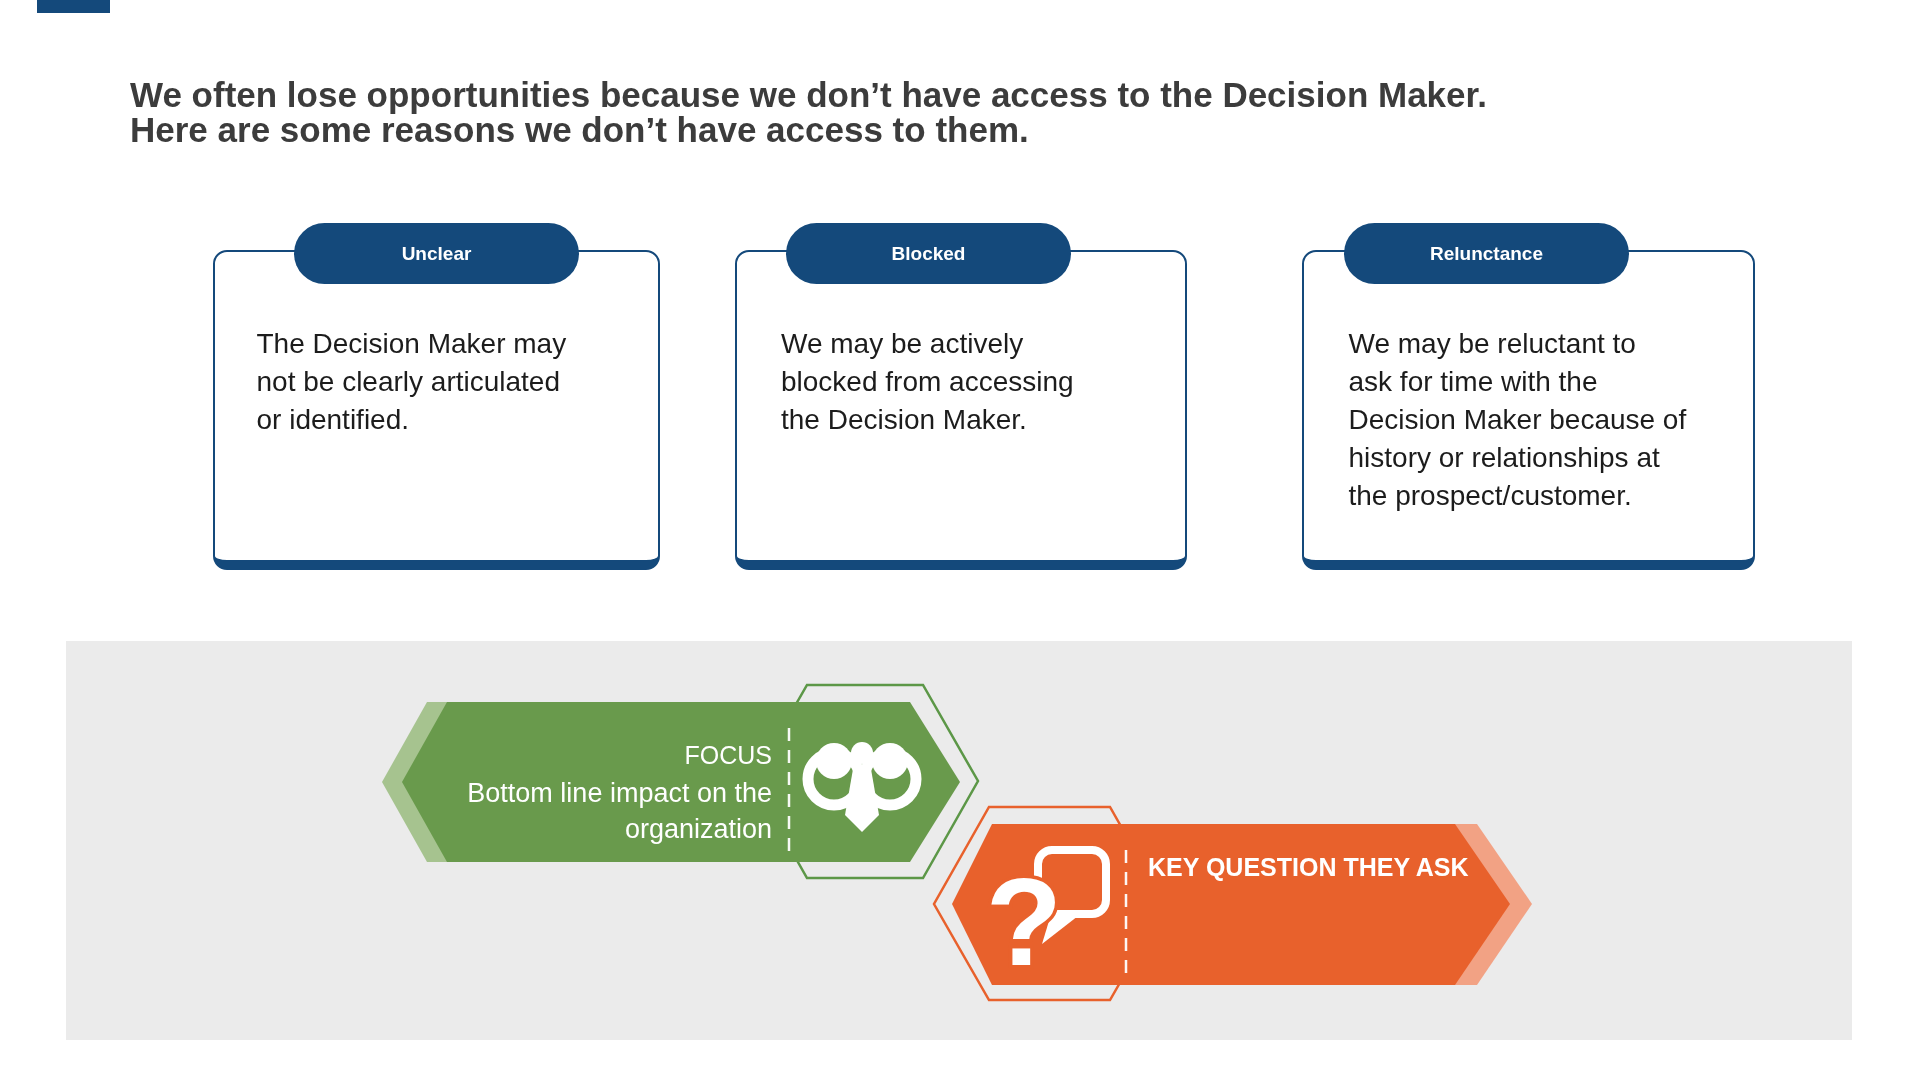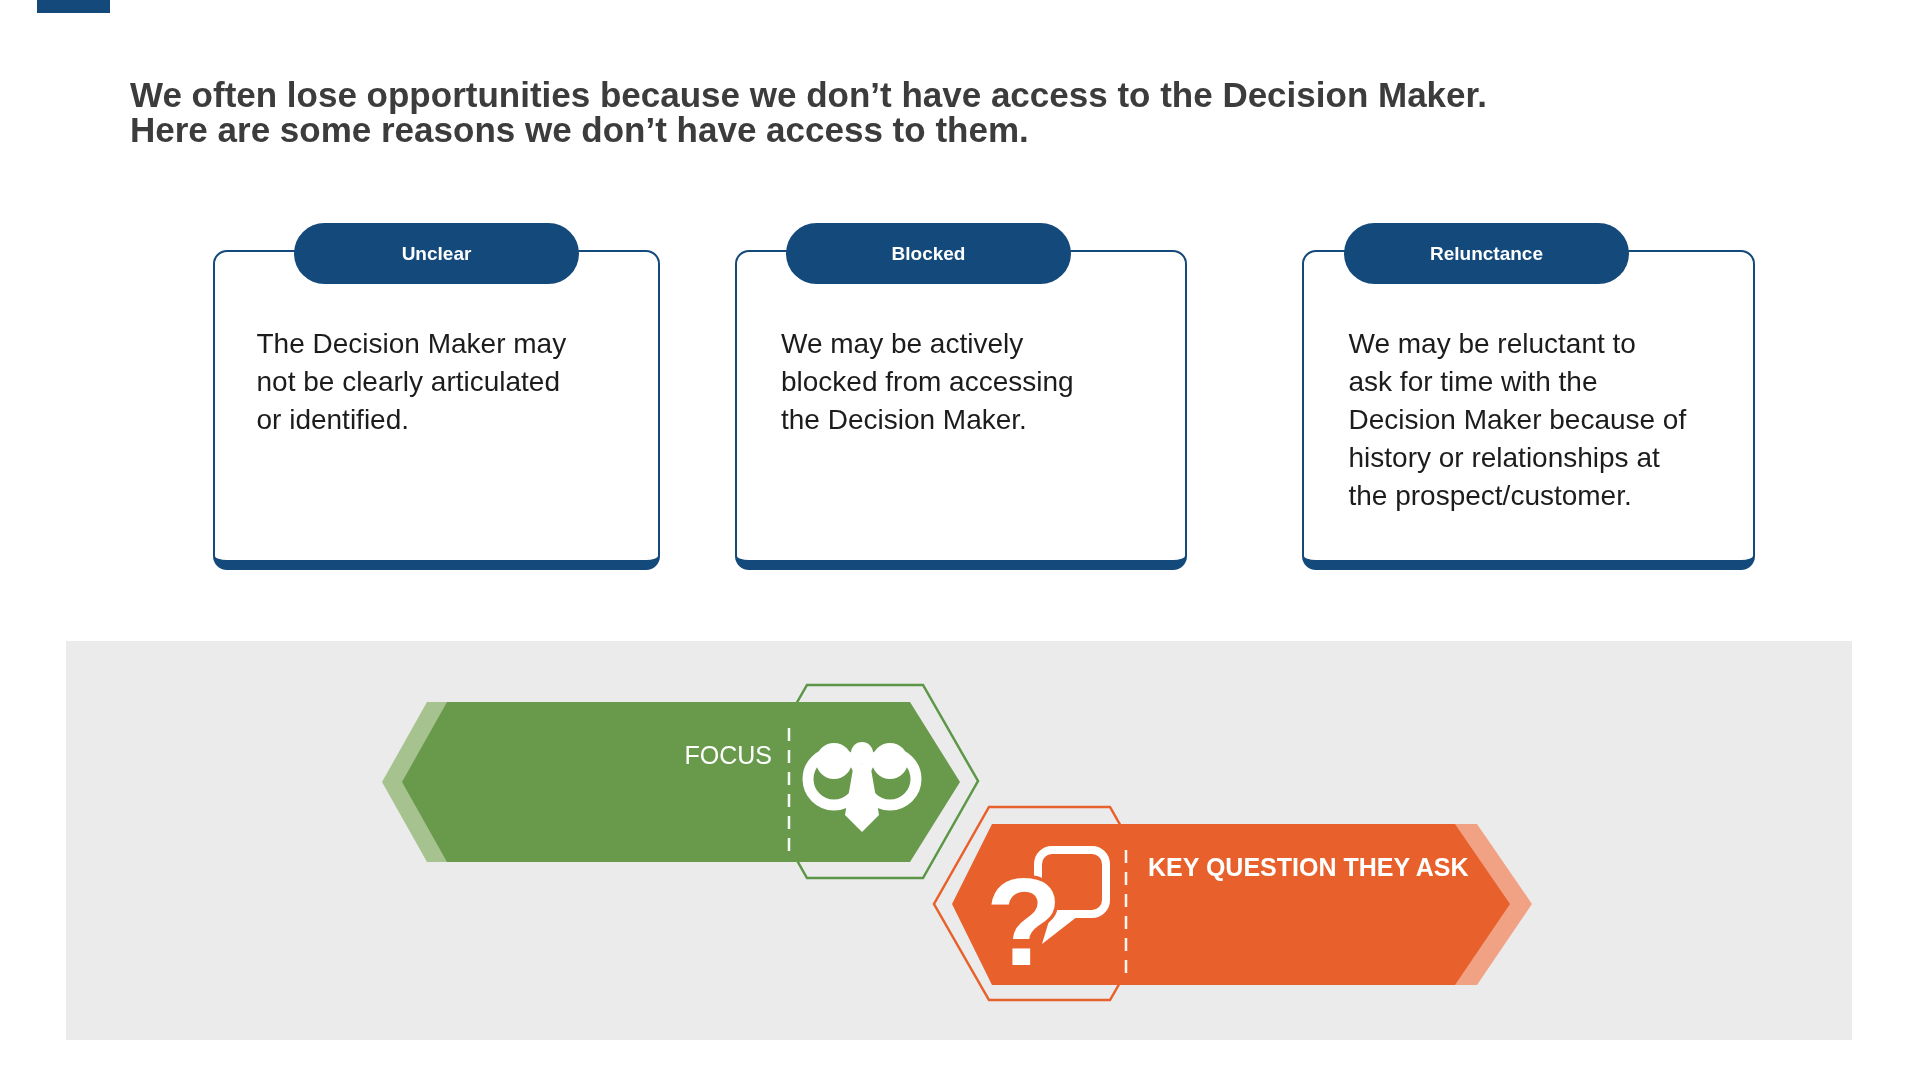--- a/index.html
+++ b/index.html
@@ -100,20 +100,22 @@
     <circle cx="464" cy="86" r="18"></circle>
     <circle cx="520" cy="86" r="18"></circle>
     <circle cx="464" cy="104" r="26" fill="none" stroke="#ffffff" stroke-width="11"></circle>
     <circle cx="520" cy="104" r="26" fill="none" stroke="#ffffff" stroke-width="11"></circle>
     <circle cx="492" cy="78" r="11"></circle>
     <path d="M 483,94 L 501,94 L 509,140 L 492,157 L 475,140 Z"></path>
   </g>
 </svg>
 <div class="focus-text">
   <div class="label">FOCUS</div>
+  <div class="desc">Bottom line impact on the
+organization</div>
 </div>
 
 <svg id="orange-svg" class="banner-svg" width="650" height="225" viewBox="0 0 650 225">
   <polygon points="69,17 190,17 245,114 190,210 69,210 14,114" fill="none" stroke="#E8612C" stroke-width="2.5"></polygon>
   <polygon points="94,34 557,34 612,114 557,195 94,195 54,114" fill="#F2A284"></polygon>
   <polygon points="72,34 535,34 590,114 535,195 72,195 32,114" fill="#E8612C"></polygon>
   <line x1="206" y1="60" x2="206" y2="185" stroke="#ffffff" stroke-width="2.5" stroke-dasharray="13 9" opacity="0.95"></line>
   <g>
     <rect x="118" y="60" width="68" height="64" rx="14" fill="none" stroke="#ffffff" stroke-width="8"></rect>
     <path d="M 132,121 L 122,154 L 158,126 Z" fill="#ffffff"></path>

